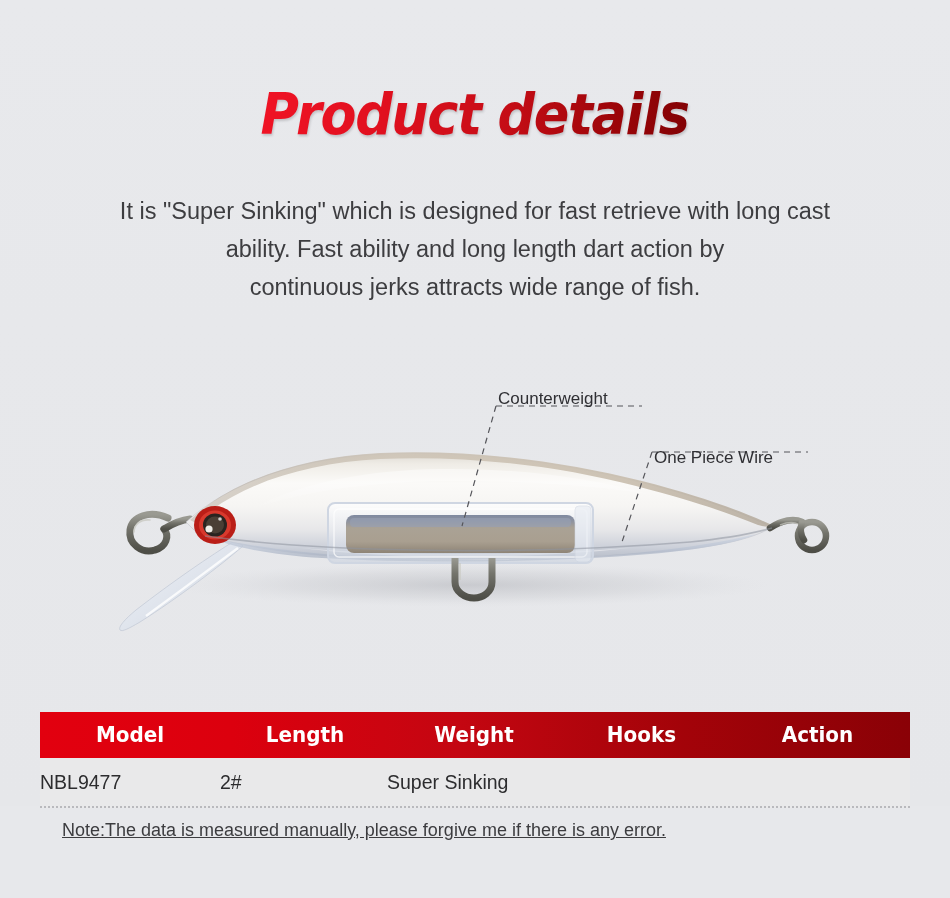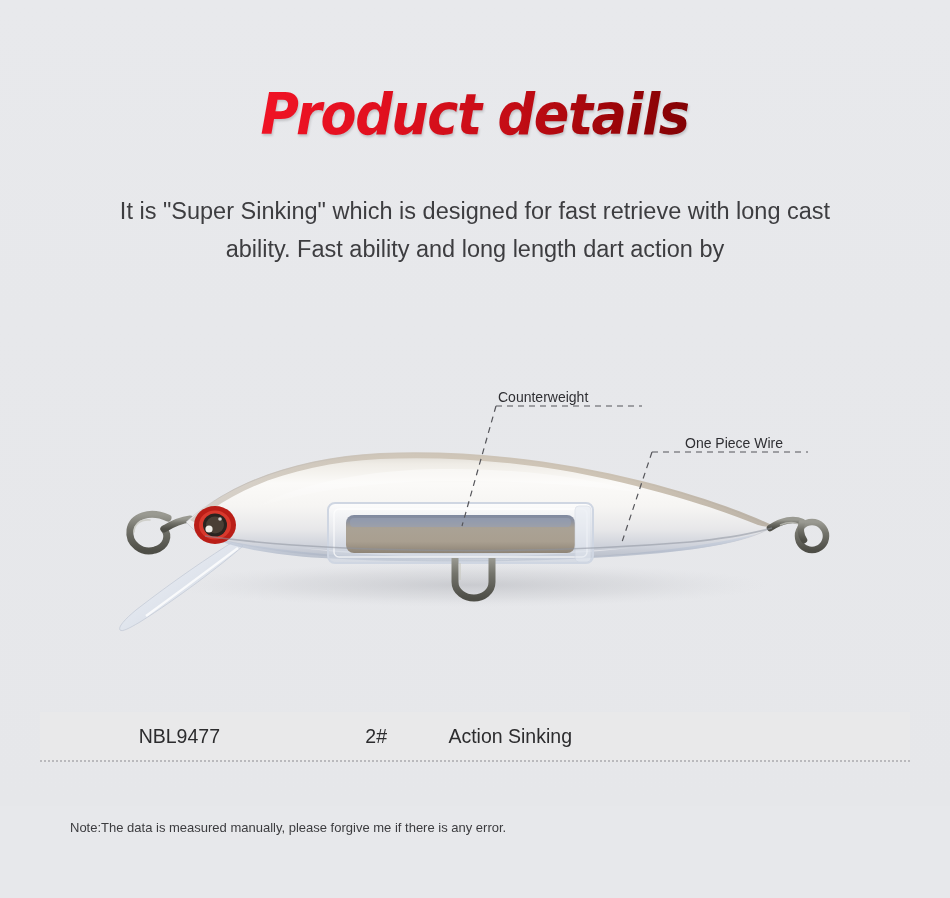--- a/index.html
+++ b/index.html
@@ -69,26 +69,26 @@
     top: 370px;
     left: 0;
     width: 950px;
     height: 300px;
   }
   .lure-svg { display: block; }
 
   .callout {
     position: absolute;
     font-family: "Liberation Sans", sans-serif;
-    font-size: 14px;
+    font-size: 17px;
     color: #2f2f33;
     white-space: nowrap;
   }
   .callout-counterweight { left: 498px; top: 19px; }
-  .callout-wire { left: 654px; top: 65px; margin-left: 31px; }
+  .callout-wire { left: 654px; top: 78px; }
 
   
   .spec-table {
     position: absolute;
     left: 40px;
     top: 712px;
     width: 870px;
   }
   .spec-head {
     display: flex;
@@ -108,50 +108,52 @@
   .spec-row {
     display: flex;
     height: 48px;
     align-items: center;
     background: #e9e9ea;
     border-bottom: 2px dotted #b9b9bd;
   }
   .spec-row .cell {
     color: #2c2c2e;
     font-size: 19.5px;
-    text-align: right;
+    text-align: left;
     font-family: "Liberation Sans", sans-serif;
   }
   .c-model  { width: 180px; }
   .c-length { width: 170px; }
   .c-weight { width: 168px; }
   .c-hooks  { width: 167px; }
   .c-action { width: 185px; }
 
   .note {
     position: absolute;
-    left: 70px;
+    left: 62px;
     top: 820px;
-    font-size: 13px;
+    font-size: 18px;
     color: #3c3c3f;
     font-family: "Liberation Sans", sans-serif;
+    text-decoration: underline;
   }
 </style>
 </head>
 <body>
 
 <div class="page">
 
   <div class="title-wrap">
     <span class="title">Product details</span>
   </div>
 
   <div class="desc">
     <span class="ln">It is "Super Sinking" which is designed for fast retrieve with long cast</span>
     <span class="ln">ability. Fast ability and long length dart action by</span>
+    <span class="ln">continuous jerks attracts wide range of fish.</span>
   </div>
 
   <div class="product-area">
 
     <div class="callout callout-counterweight">Counterweight</div>
     <div class="callout callout-wire">One Piece Wire</div>
 
     <svg class="lure-svg" width="950" height="300" viewBox="0 0 950 300">
       <defs>
 
@@ -290,22 +292,29 @@
         <line x1="496" y1="36" x2="462" y2="156"></line>
       </g>
       <g stroke="#55555a" stroke-width="1.2" fill="none" stroke-dasharray="6,5">
         <line x1="652" y1="82" x2="808" y2="82"></line>
         <line x1="652" y1="82" x2="622" y2="172"></line>
       </g>
     </svg>
   </div>
 
   <div class="spec-table">
+    <div class="spec-head">
+      <div class="cell c-model">Model</div>
+      <div class="cell c-length">Length</div>
+      <div class="cell c-weight">Weight</div>
+      <div class="cell c-hooks">Hooks</div>
+      <div class="cell c-action">Action</div>
+    </div>
     <div class="spec-row">
       <div class="cell c-model">NBL9477</div>
       <div class="cell c-hooks">2#</div>
-      <div class="cell c-action">Action Sinking</div>
+      <div class="cell c-action">Super Sinking</div>
     </div>
   </div>
 
   <div class="note">Note:The data is measured manually, please forgive me if there is any error.</div>
 
 </div>
 
 </body></html>

